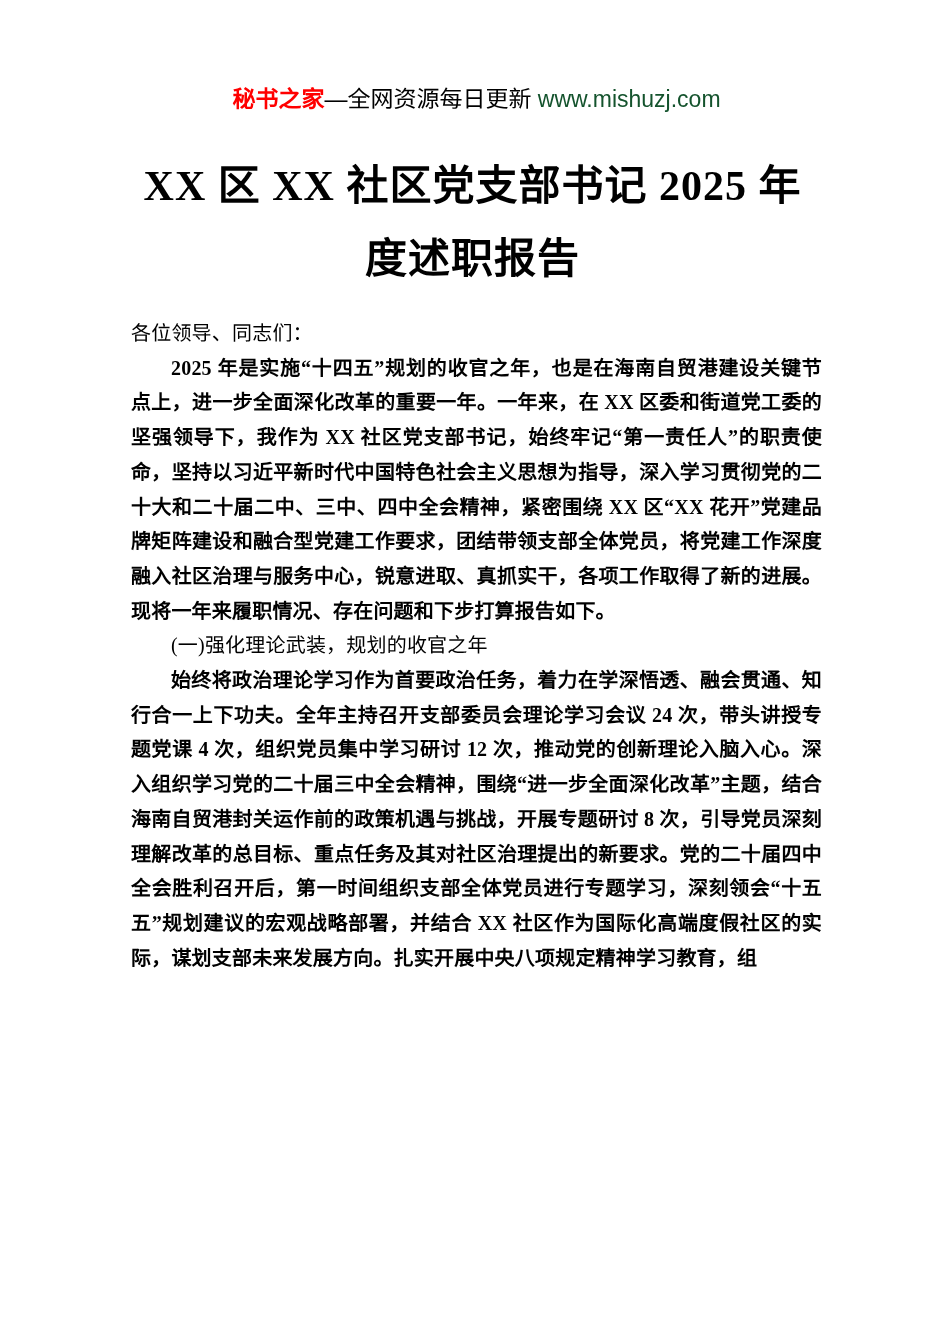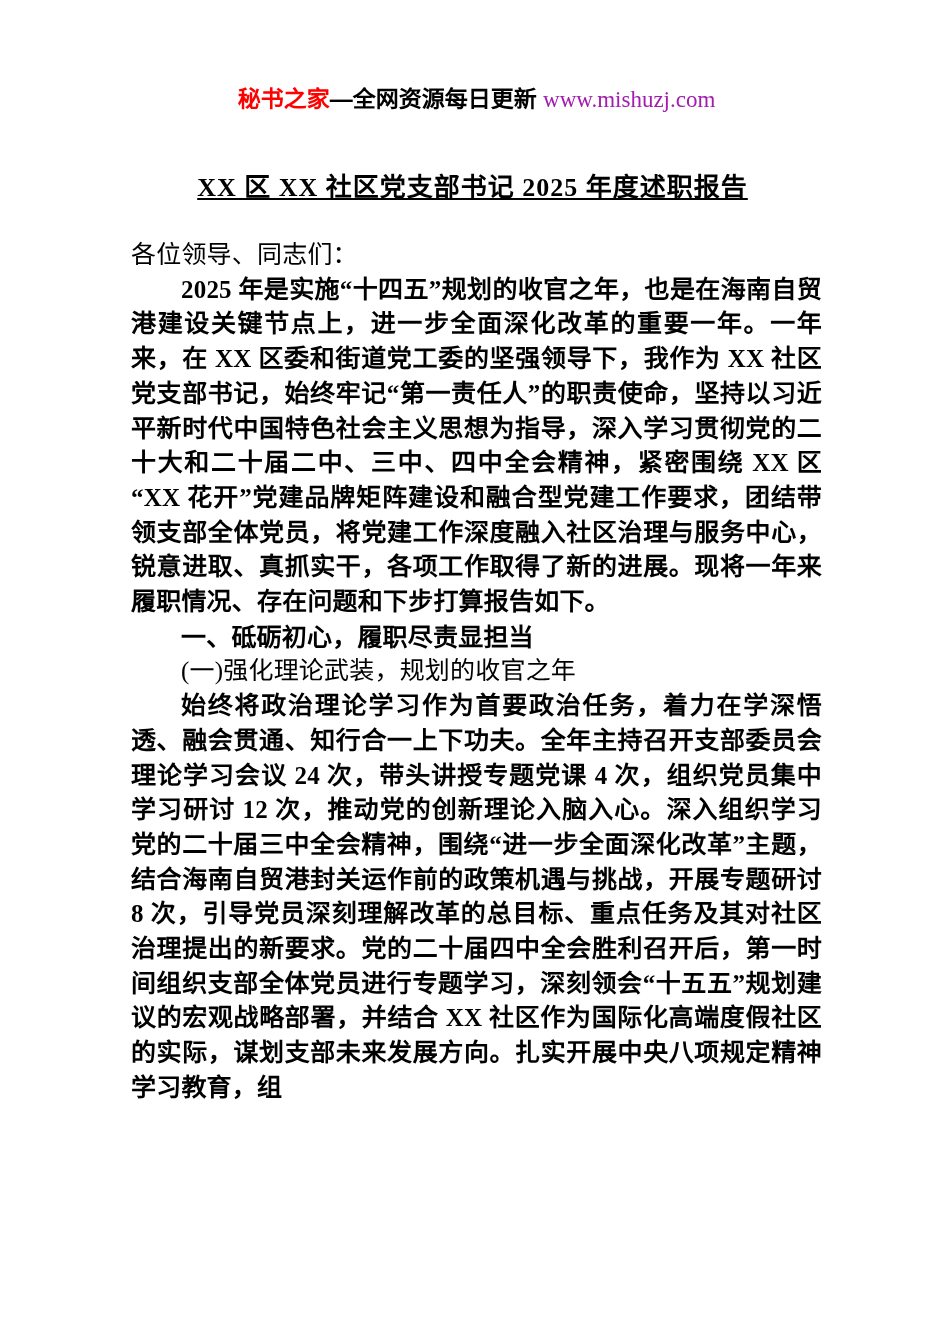--- a/index.html
+++ b/index.html
@@ -26,43 +26,41 @@
     font-size: 23px;
     line-height: 30px;
     white-space: nowrap;
   }
   .site-name {
     color: #ff0000;
     font-weight: bold;
   }
   .tagline {
     color: #000000;
-    font-weight: bold;
+    font-weight: normal;
   }
   .site-url {
-    color: #a21caf;
+    color: #14532d;
     font-weight: normal;
     cursor: pointer;
-    font-family: Liberation Serif, serif;
   }
   
   .doc-title {
     margin: 36px 8px 0 0;
-    font-size: 26px;
+    font-size: 42px;
     line-height: 73px;
     font-weight: bold;
     text-align: center;
     letter-spacing: 1px;
     font-family: "Liberation Serif", "DejaVu Serif", serif;
-    text-decoration: underline;
   }
   
   .doc-body {
-    margin-top: 14px;
-    font-size: 25px;
+    margin-top: 20px;
+    font-size: 20px;
     line-height: 34.7px;
     text-align: justify;
     letter-spacing: 0.2px;
   }
   .doc-body p {
     margin: 0;
     padding: 0;
   }
   .salutation {
     text-indent: 0;
@@ -90,20 +88,19 @@
     <span class="site-name">秘书之家</span><span class="tagline">—全网资源每日更新 </span><span class="site-url">www.mishuzj.com</span>
   </div>
 
   <h1 class="doc-title">XX 区 XX 社区党支部书记 2025 年度述职报告</h1>
 
   <div class="doc-body">
     <p class="salutation">各位领导、同志们：</p>
 
     <p class="body-para">2025 年是实施“十四五”规划的收官之年，也是在海南自贸港建设关键节点上，进一步全面深化改革的重要一年。一年来，在 XX 区委和街道党工委的坚强领导下，我作为 XX 社区党支部书记，始终牢记“第一责任人”的职责使命，坚持以习近平新时代中国特色社会主义思想为指导，深入学习贯彻党的二十大和二十届二中、三中、四中全会精神，紧密围绕 XX 区“XX 花开”党建品牌矩阵建设和融合型党建工作要求，团结带领支部全体党员，将党建工作深度融入社区治理与服务中心，锐意进取、真抓实干，各项工作取得了新的进展。现将一年来履职情况、存在问题和下步打算报告如下。</p>
 
-    <p class="section-heading">一、砥砺初心，履职尽责显担当</p>
 
     <p class="subsection-heading">(一)强化理论武装，规划的收官之年</p>
 
     <p class="body-para">始终将政治理论学习作为首要政治任务，着力在学深悟透、融会贯通、知行合一上下功夫。全年主持召开支部委员会理论学习会议 24 次，带头讲授专题党课 4 次，组织党员集中学习研讨 12 次，推动党的创新理论入脑入心。深入组织学习党的二十届三中全会精神，围绕“进一步全面深化改革”主题，结合海南自贸港封关运作前的政策机遇与挑战，开展专题研讨 8 次，引导党员深刻理解改革的总目标、重点任务及其对社区治理提出的新要求。党的二十届四中全会胜利召开后，第一时间组织支部全体党员进行专题学习，深刻领会“十五五”规划建议的宏观战略部署，并结合 XX 社区作为国际化高端度假社区的实际，谋划支部未来发展方向。扎实开展中央八项规定精神学习教育，组</p>
   </div>
 
 </div>
 
 </body></html>

